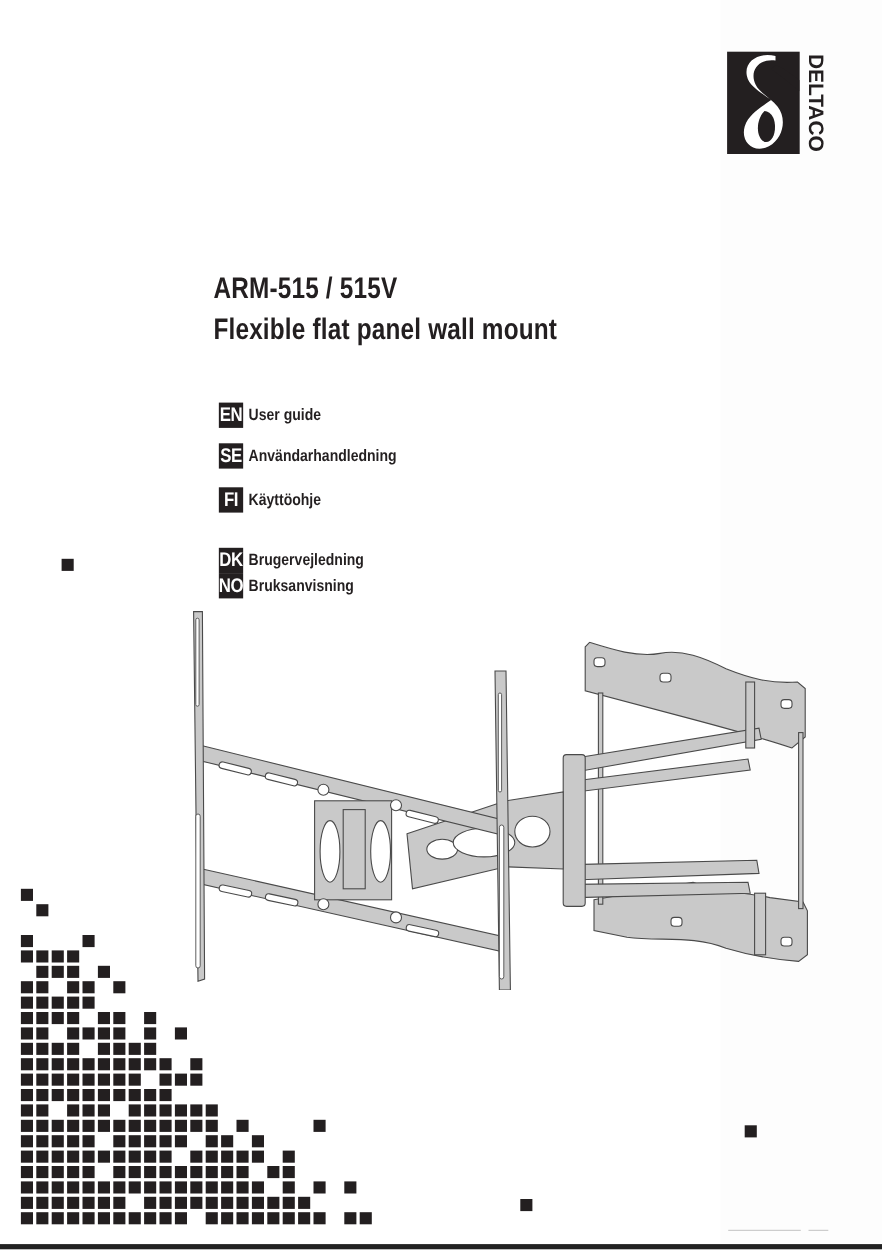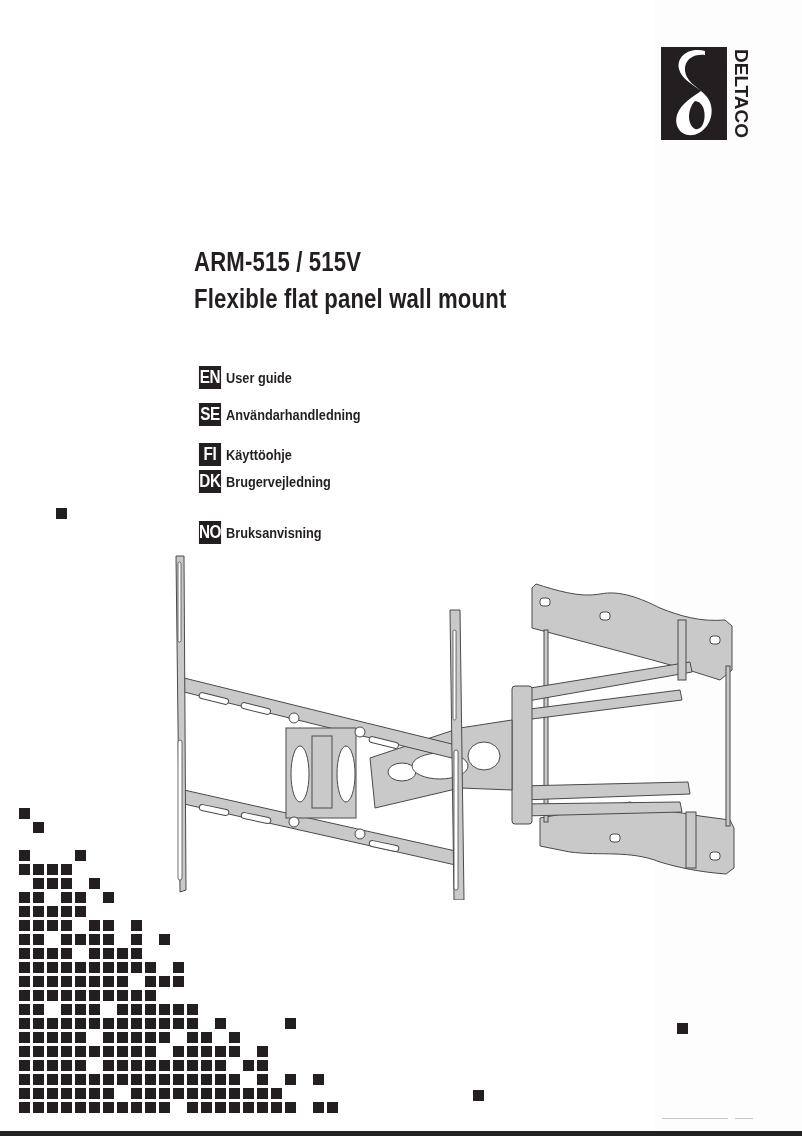--- a/index.html
+++ b/index.html
@@ -57,21 +57,21 @@
       <div class="lang-label">User guide</div>
     </div>
     <div class="lang" style="top:37px">
       <div class="badge">SE</div>
       <div class="lang-label">Användarhandledning</div>
     </div>
     <div class="lang" style="top:77px">
       <div class="badge">FI</div>
       <div class="lang-label">Käyttöohje</div>
     </div>
-    <div class="lang" style="top:104px">
+    <div class="lang" style="top:132px">
       <div class="badge">DK</div>
       <div class="lang-label">Brugervejledning</div>
     </div>
     <div class="lang" style="top:155px">
       <div class="badge">NO</div>
       <div class="lang-label">Bruksanvisning</div>
     </div>
   </div>
 
   <svg class="illus" viewBox="0 0 600 350">

